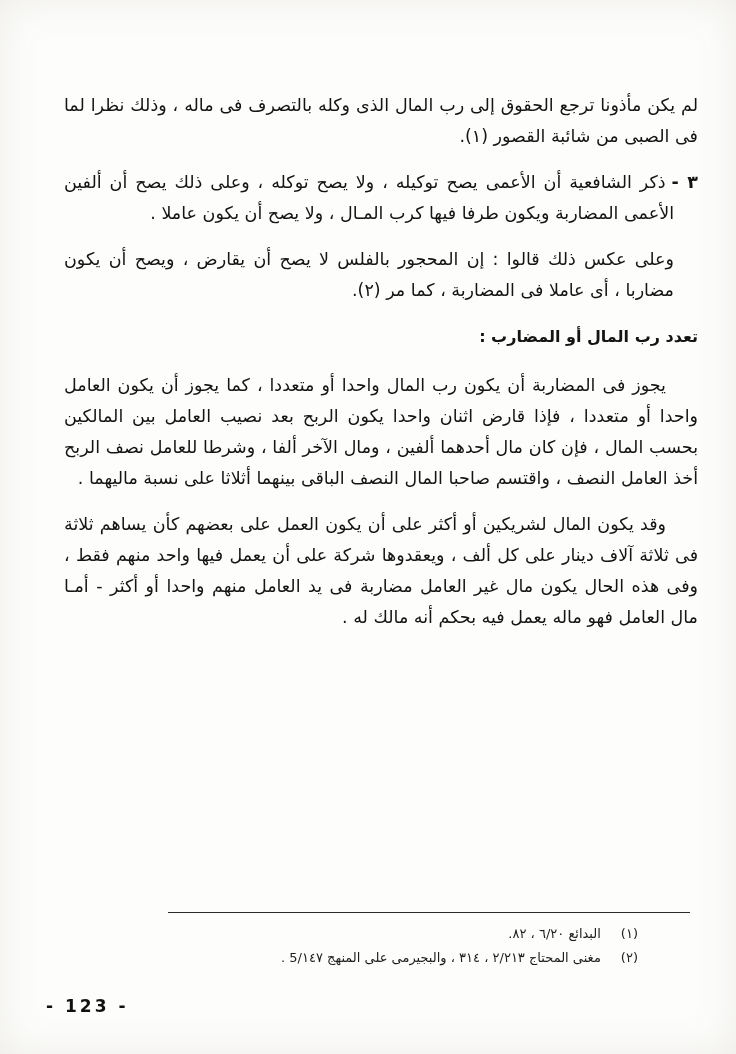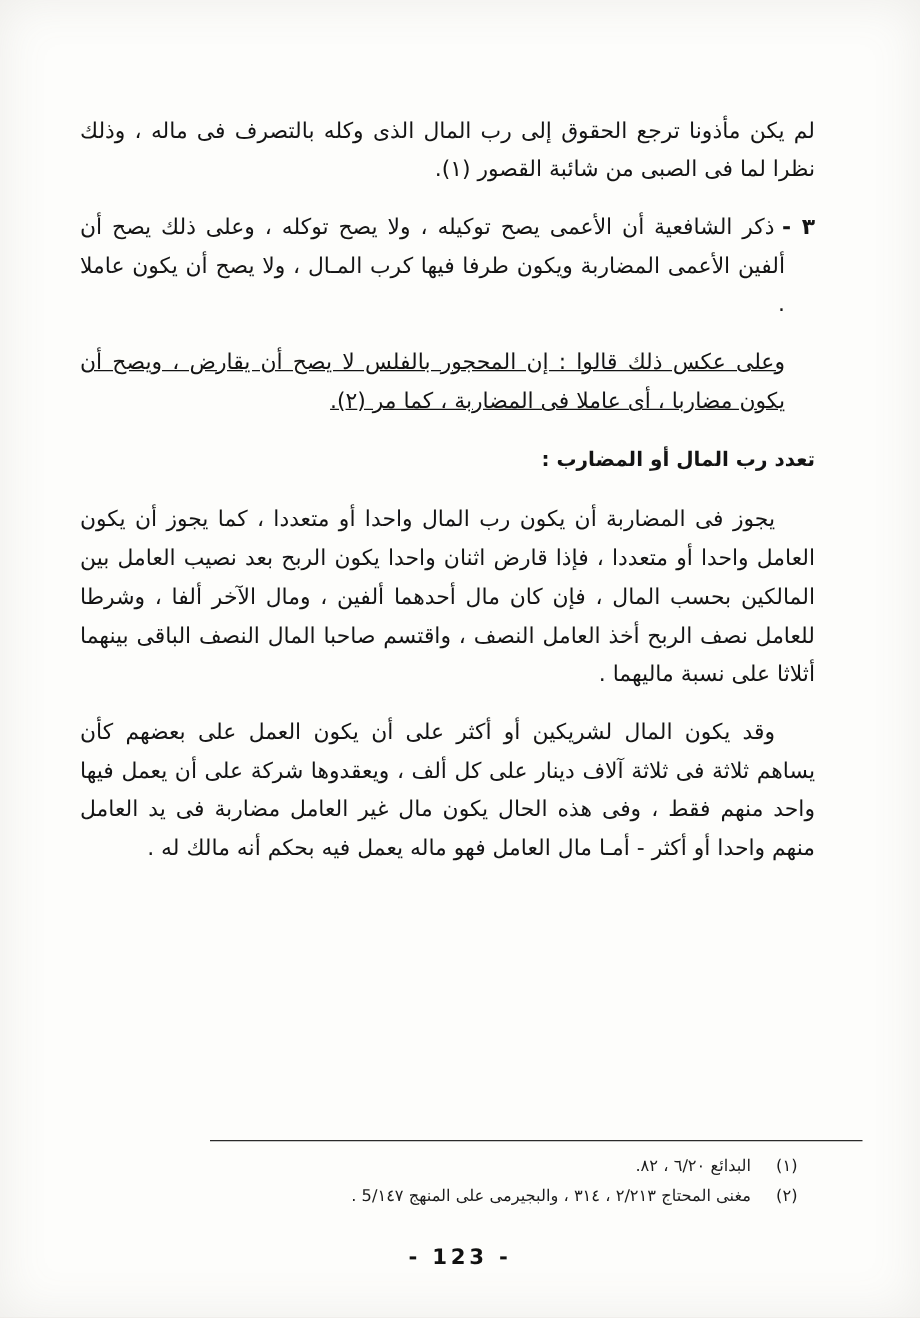--- a/index.html
+++ b/index.html
@@ -13,21 +13,21 @@
     width: 736px;
     height: 1054px;
     margin: 0 auto;
     background: #fdfdfb;
     color: #141414;
     overflow: hidden;
     box-shadow: inset 0 0 40px rgba(120,115,105,0.12);
   }
   .text-block {
     direction: rtl;
-    padding: 90px 84px 0 64px;
+    padding: 90px 38px 0 64px;
     font-size: 17.5px;
     line-height: 31px;
     text-align: justify;
   }
   .para {
     margin: 0 0 15px 0;
   }
   
   .cont { text-indent: 0; }
   
@@ -36,21 +36,20 @@
     text-indent: -24px;
   }
   .hanging .marker {
     font-weight: bold;
     margin-left: 6px;
     white-space: nowrap;
   }
   
   .inset {
     margin-right: 24px;
-    text-decoration: underline;
   }
   
   .indent { text-indent: 32px; }
   .heading {
     font-size: 16px;
     font-weight: bold;
     margin: 6px 0 18px 0;
     text-align: right;
     text-indent: 0;
   }
@@ -79,21 +78,20 @@
   .fn-marker {
     flex: 0 0 auto;
     margin-left: 20px;
   }
   .fn-text {
     flex: 0 1 auto;
     text-align: left;
   }
   .page-number {
     margin-top: 26px;
-    text-align: center;
     font-weight: bold;
     font-size: 17px;
     letter-spacing: 3px;
     direction: ltr;
     color: #111;
   }
 </style>
 </head>
 <body>
 

